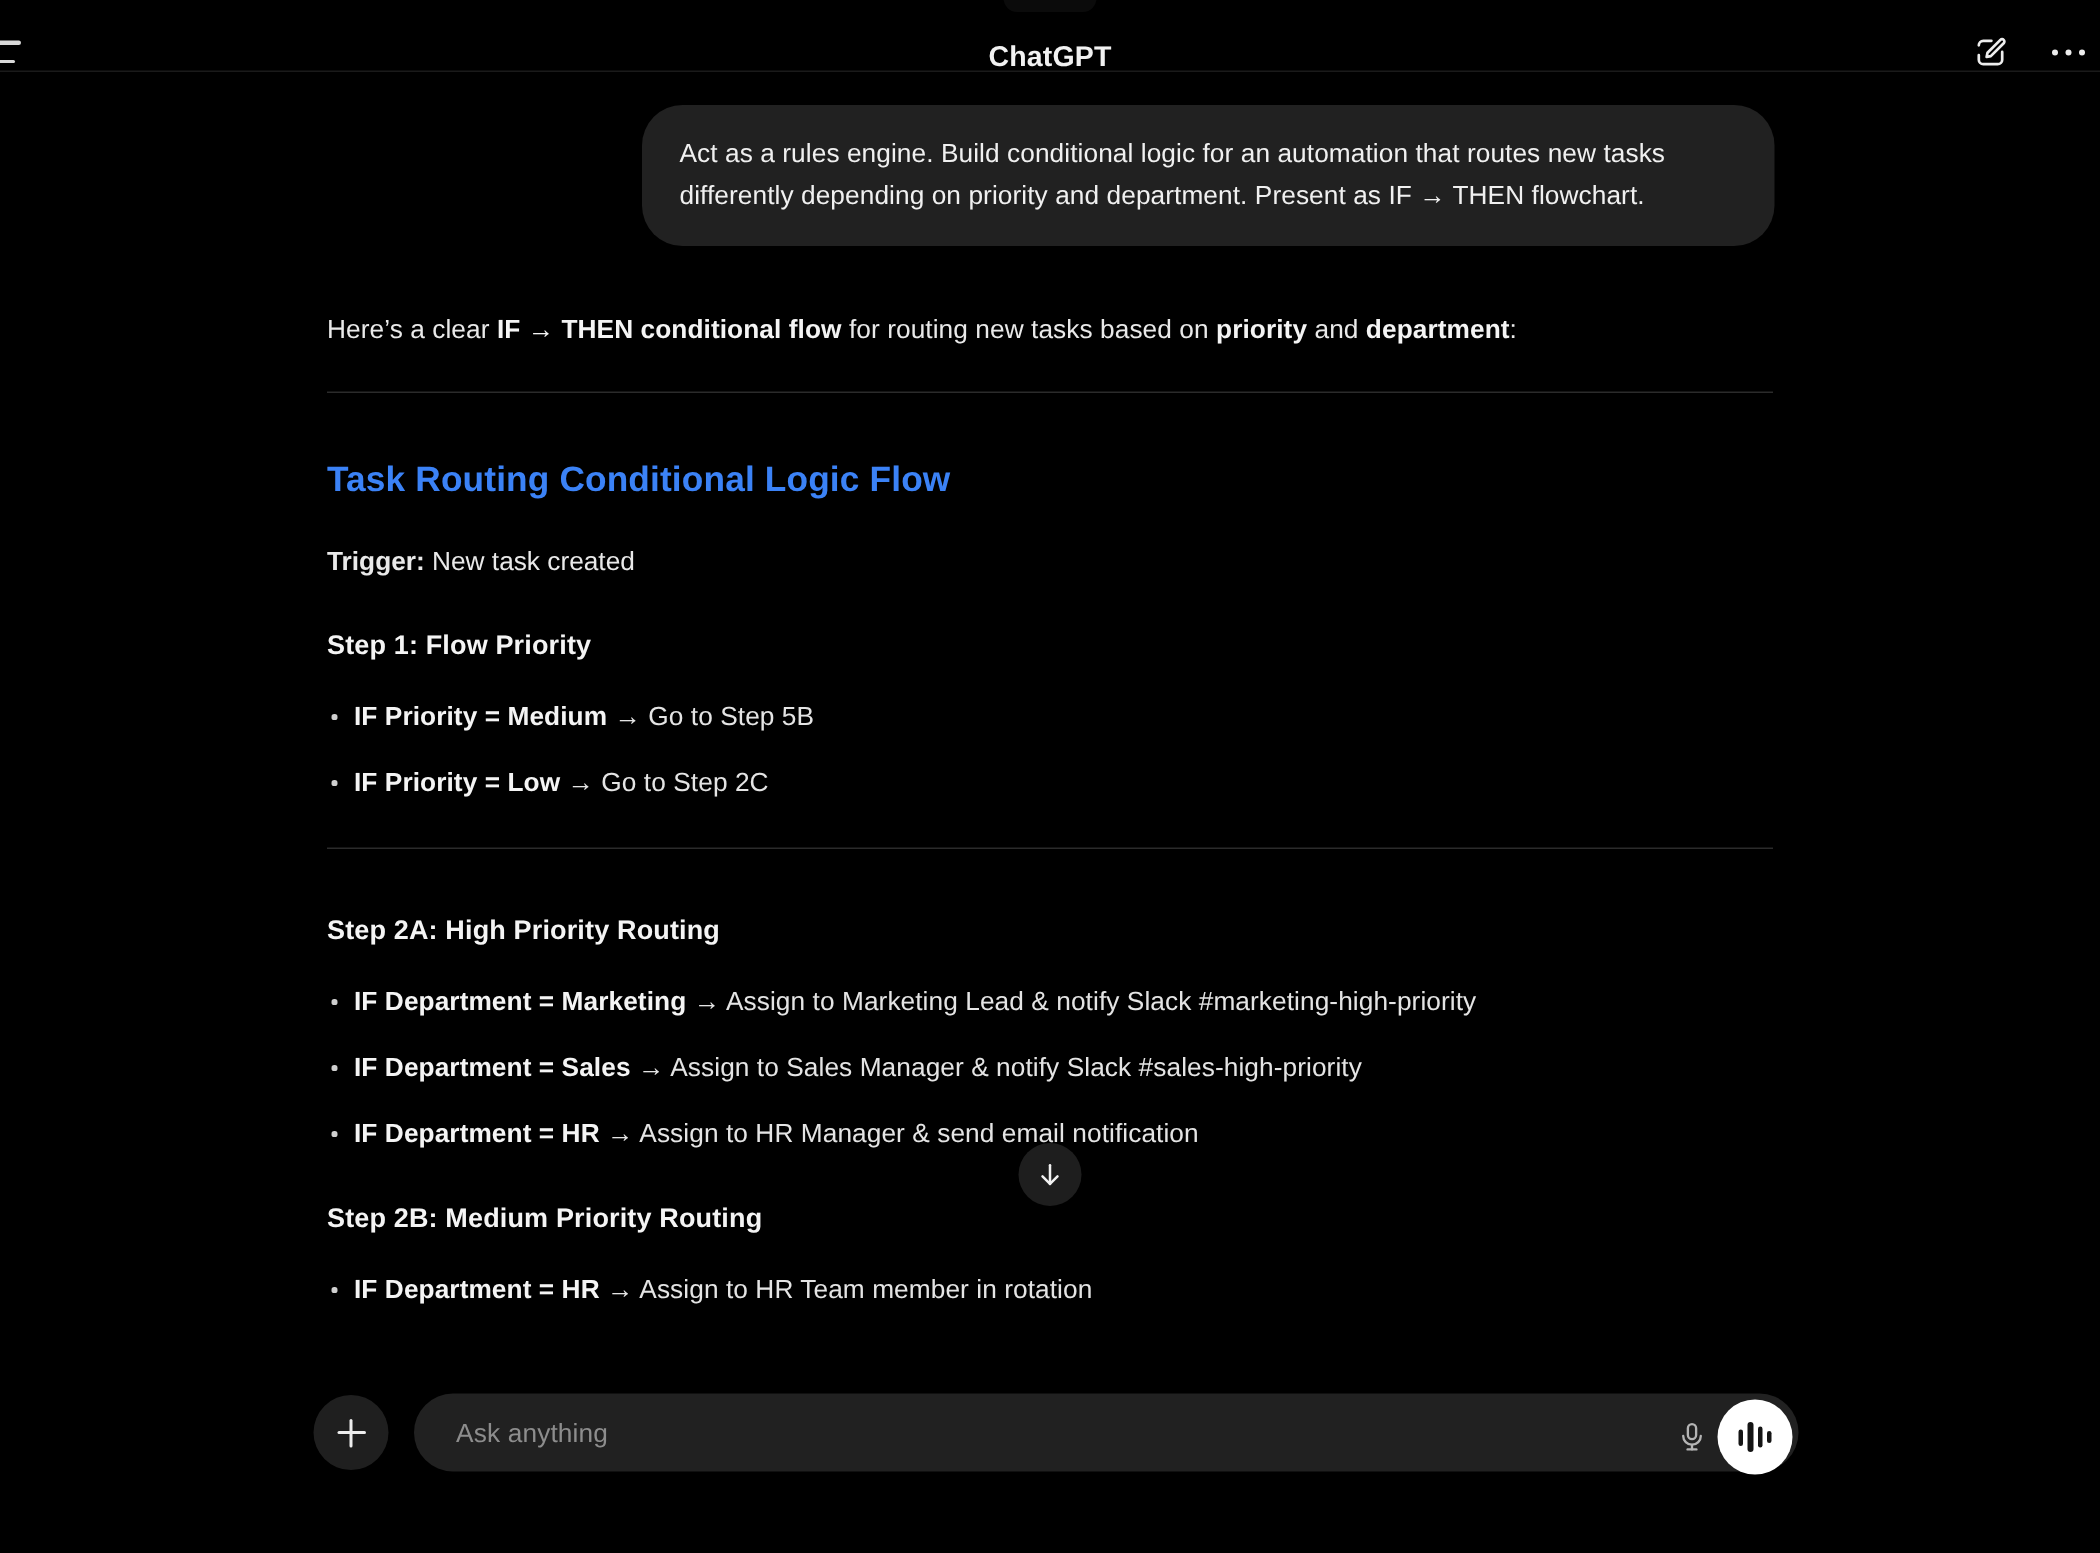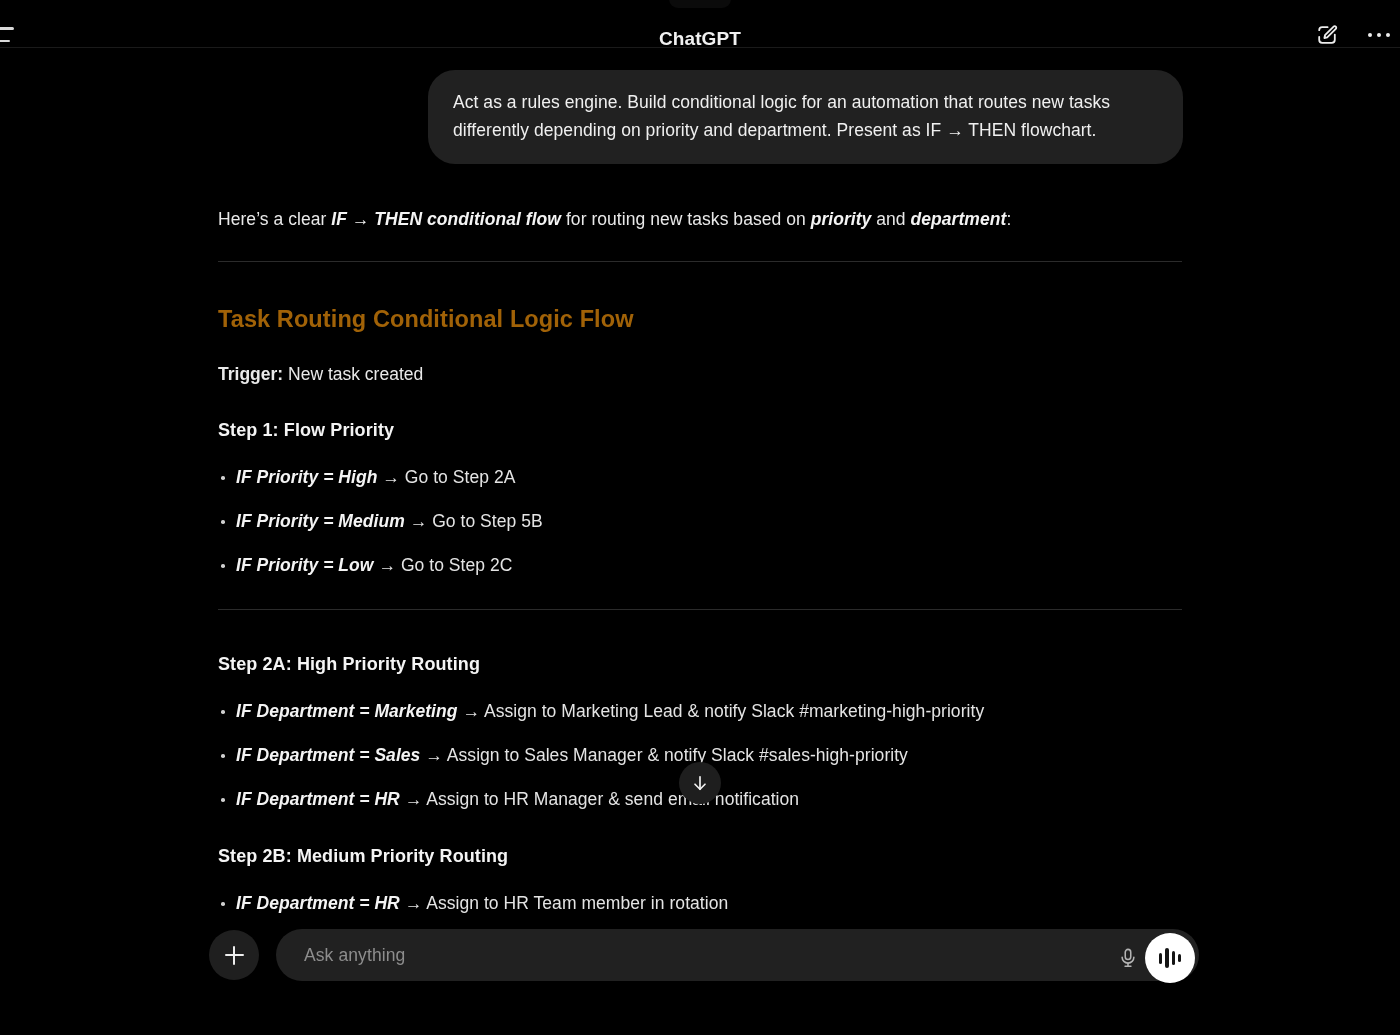--- a/index.html
+++ b/index.html
@@ -131,33 +131,33 @@
   
   .assistant { padding: 0 1px; }
 
   .para {
     font-size: 17.5px;
     line-height: 27px;
     color: #e9e9e9;
     margin: 0 0 28px 0;
     letter-spacing: .05px;
   }
-  .para b, .bold { font-weight: 700; color: #f4f4f4; font-style: italic; }
+  .para b, .bold { font-weight: 700; color: #f4f4f4; }
 
   .divider {
     height: 1px;
     background: #2b2b2b;
     margin: 26px 0 41px 0;
     border: none;
   }
 
   h2.h-title {
     font-size: 23.5px;
     font-weight: 700;
-    color: #a16207;
+    color: #3b82f6;
     line-height: 32px;
     margin: 0 0 26px 0;
     letter-spacing: .1px;
   }
 
   .kv {
     font-size: 17.5px;
     line-height: 27px;
     margin: 0 0 29px 0;
     color: #e9e9e9;
@@ -339,21 +339,20 @@
 
       <hr class="divider">
 
       <h2 class="h-title">Task Routing Conditional Logic Flow</h2>
 
       <p class="kv"><b>Trigger:</b><span> New task created</span></p>
 
       <div class="sect">
         <h3 class="step">Step 1: Flow Priority</h3>
         <ul class="rules">
-          <li><b class="bold">IF Priority = High</b><span class="arrow"> </span><span class="arrow">→</span><span> </span><span>Go to Step 2A</span></li>
           <li><b class="bold">IF Priority = Medium</b><span> </span><span class="arrow">→</span><span> </span><span>Go to Step 5B</span></li>
           <li><b class="bold">IF Priority = Low</b><span> </span><span class="arrow">→</span><span> </span><span>Go to Step 2C</span></li>
         </ul>
       </div>
 
       <hr class="divider">
 
       <div class="sect">
         <h3 class="step">Step 2A: High Priority Routing</h3>
         <ul class="rules">

